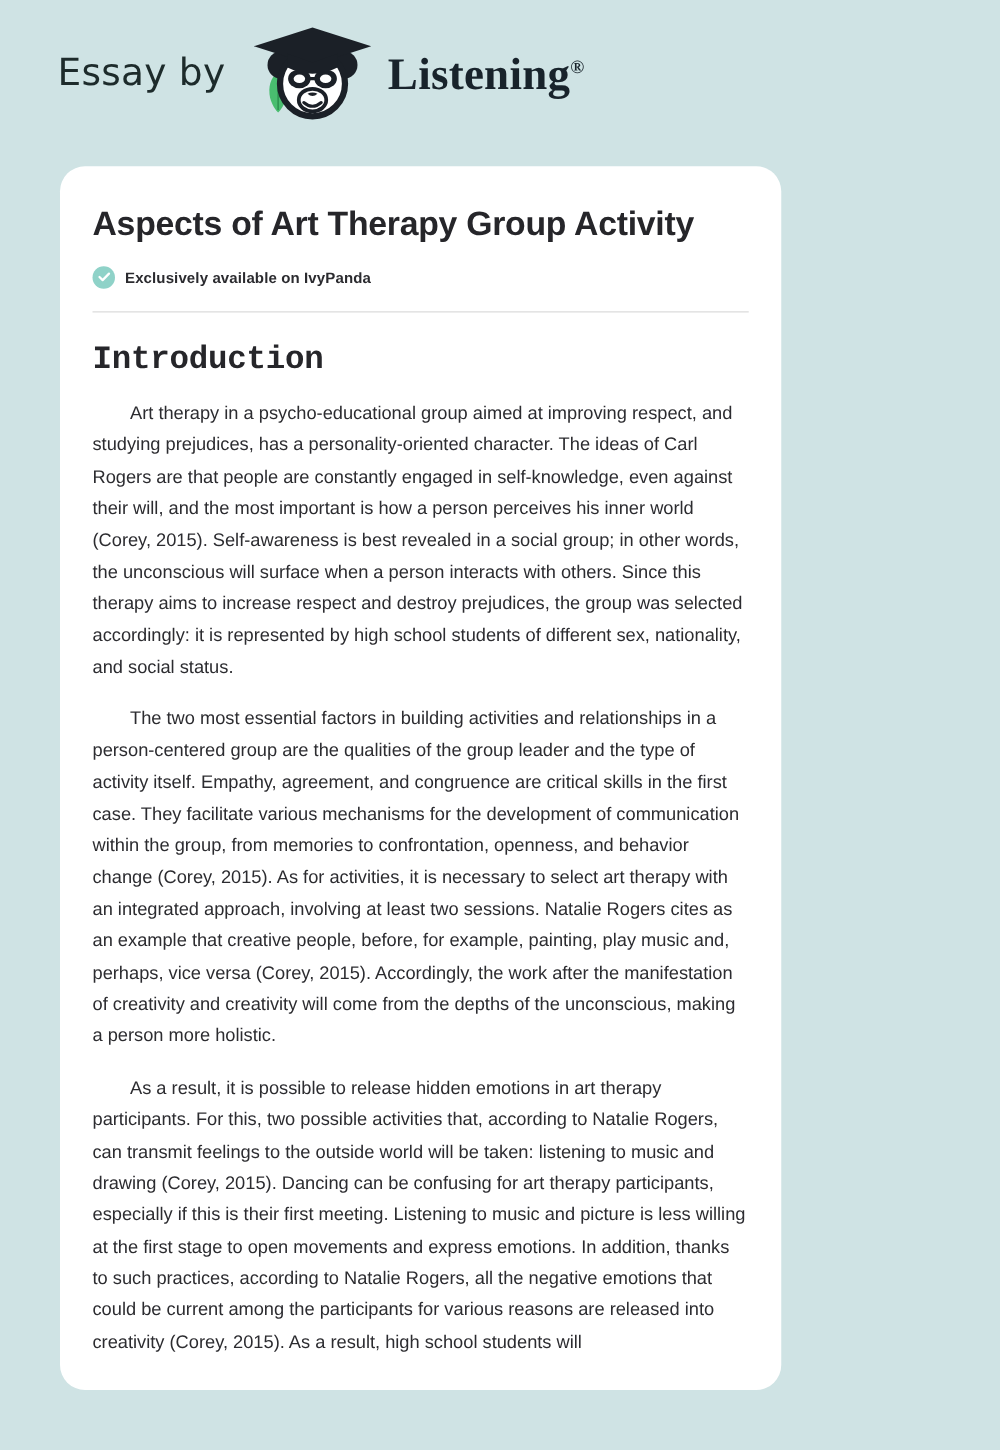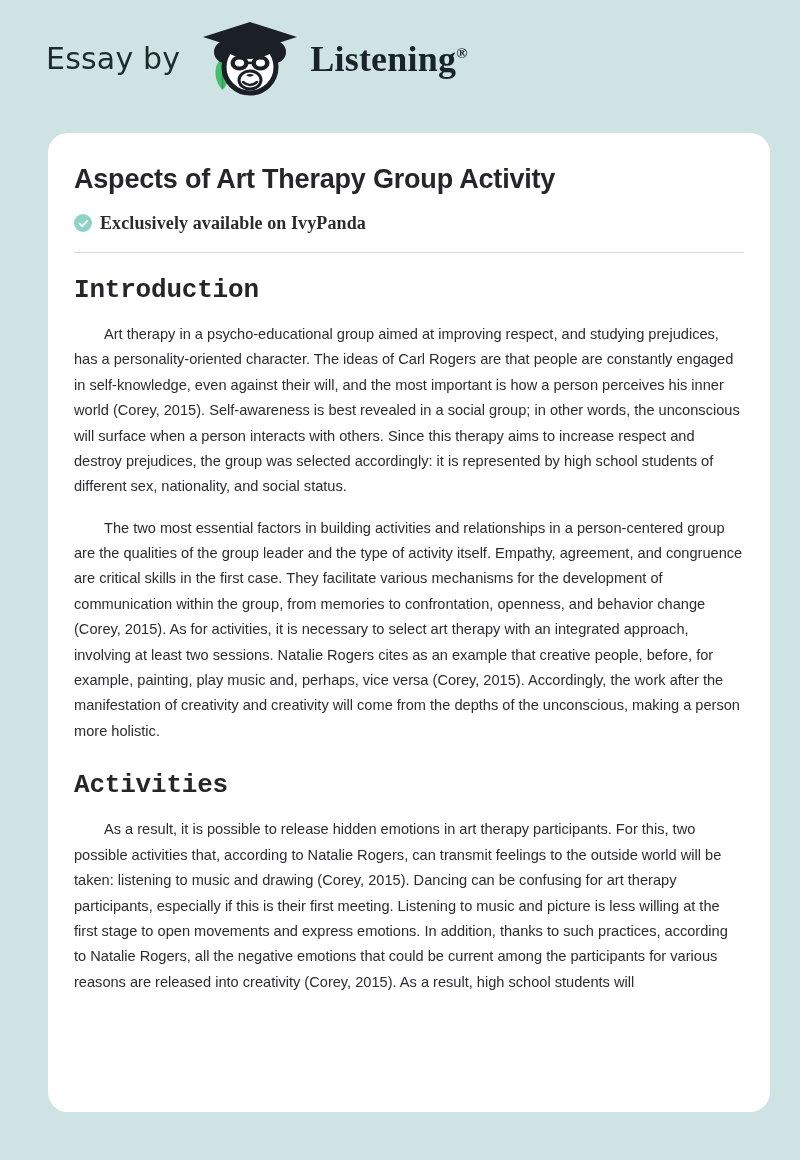--- a/index.html
+++ b/index.html
@@ -56,21 +56,21 @@
     font-weight: bold;
     vertical-align: super;
     line-height: 1;
   }
 
   
   .paper {
     position: absolute;
     left: 48px;
     top: 133px;
-    width: 722px;
+    width: 577px;
     height: 979px;
     background: #ffffff;
     border-radius: 20px;
     box-sizing: border-box;
     padding: 0 26px;
     overflow: hidden;
   }
   .paper-inner {
     padding-top: 30px;
   }
@@ -96,22 +96,22 @@
     border-radius: 50%;
     background: #8fd2c8;
     display: flex;
     align-items: center;
     justify-content: center;
     flex: 0 0 auto;
     margin-right: 8px;
   }
   .check-badge svg { display:block; }
   .exclusive-text {
-    font-family: Liberation Serif, serif;
-    font-size: 18px;
+    font-family: Liberation Sans, sans-serif;
+    font-size: 12px;
     font-weight: bold;
     color: #2b2b2f;
     letter-spacing: .1px;
   }
 
   .divider {
     height: 1px;
     background: #dcdcdc;
     border: 0;
     margin: 0 0 22px 0;
@@ -193,17 +193,16 @@
       </span>
       <span class="exclusive-text">Exclusively available on IvyPanda</span>
     </div>
 
     <hr class="divider">
 
     <h2 class="section-heading">Introduction</h2>
     <p class="body-para">Art therapy in a psycho-educational group aimed at improving respect, and studying prejudices, has a personality-oriented character. The ideas of Carl Rogers are that people are constantly engaged in self-knowledge, even against their will, and the most important is how a person perceives his inner world (Corey, 2015). Self-awareness is best revealed in a social group; in other words, the unconscious will surface when a person interacts with others. Since this therapy aims to increase respect and destroy prejudices, the group was selected accordingly: it is represented by high school students of different sex, nationality, and social status.</p>
     <p class="body-para">The two most essential factors in building activities and relationships in a person-centered group are the qualities of the group leader and the type of activity itself. Empathy, agreement, and congruence are critical skills in the first case. They facilitate various mechanisms for the development of communication within the group, from memories to confrontation, openness, and behavior change (Corey, 2015). As for activities, it is necessary to select art therapy with an integrated approach, involving at least two sessions. Natalie Rogers cites as an example that creative people, before, for example, painting, play music and, perhaps, vice versa (Corey, 2015). Accordingly, the work after the manifestation of creativity and creativity will come from the depths of the unconscious, making a person more holistic.</p>
 
-    <h2 class="section-heading spaced-above">Activities</h2>
     <p class="body-para">As a result, it is possible to release hidden emotions in art therapy participants. For this, two possible activities that, according to Natalie Rogers, can transmit feelings to the outside world will be taken: listening to music and drawing (Corey, 2015). Dancing can be confusing for art therapy participants, especially if this is their first meeting. Listening to music and picture is less willing at the first stage to open movements and express emotions. In addition, thanks to such practices, according to Natalie Rogers, all the negative emotions that could be current among the participants for various reasons are released into creativity (Corey, 2015). As a result, high school students will</p>
 
   </div>
 </div>
 
 </body></html>

